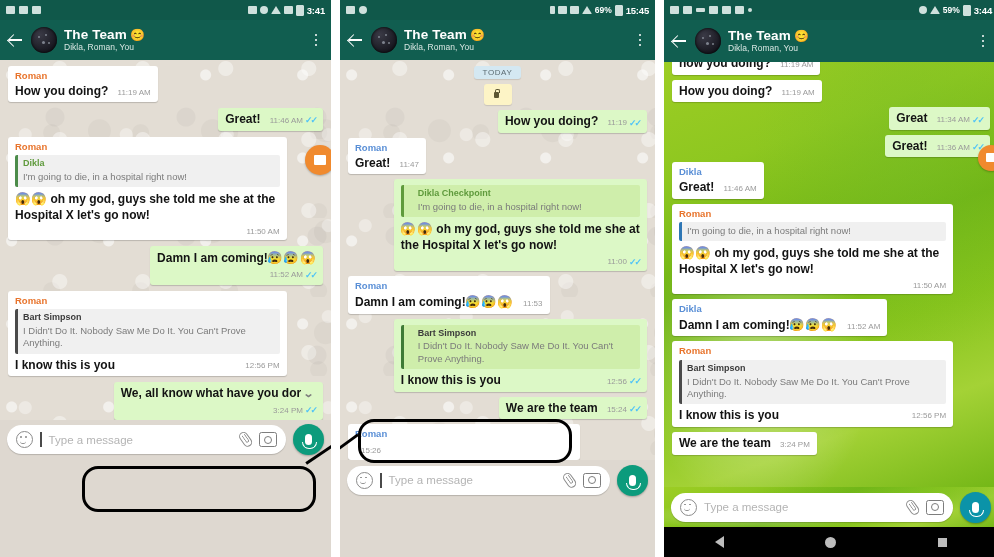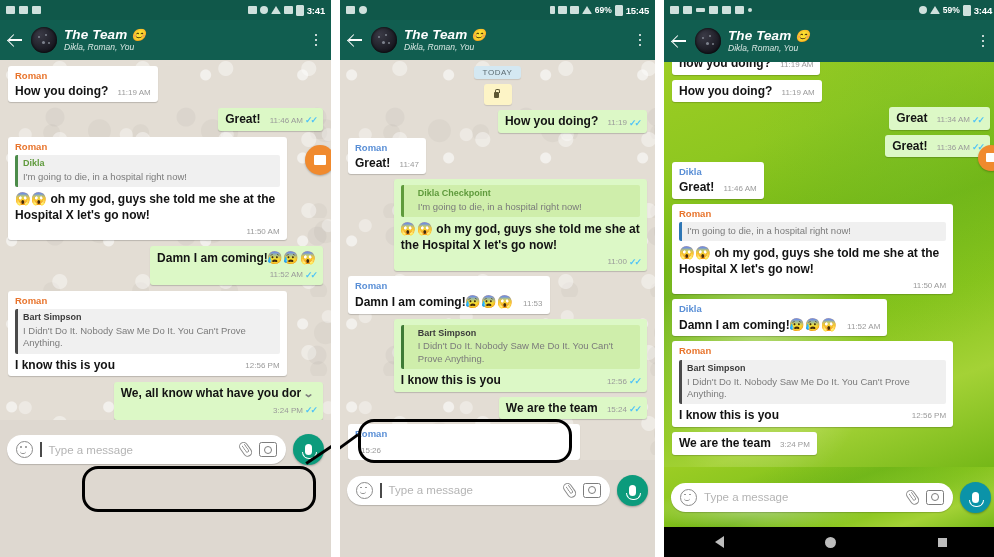--- a/index.html
+++ b/index.html
@@ -35,21 +35,21 @@
   .back:after{content:"";position:absolute;left:1px;top:3.5px;width:8px;height:8px;
     border-left:1.6px solid #fff;border-bottom:1.6px solid #fff;transform:rotate(45deg);}
   .avatar{width:26px;height:26px;border-radius:50%;flex:0 0 26px;
     background:radial-gradient(circle at 35% 30%,#3a3a46 0%,#181820 70%,#0a0a10 100%);
     box-shadow:inset 0 0 3px #000;position:relative;overflow:hidden;}
   .avatar i{position:absolute;background:#9aa0ac;border-radius:50%;opacity:.75;}
   .avatar i:nth-child(1){width:2px;height:2px;left:7px;top:9px;}
   .avatar i:nth-child(2){width:2px;height:2px;left:14px;top:7px;}
   .avatar i:nth-child(3){width:3px;height:3px;left:11px;top:14px;}
   .avatar i:nth-child(4){width:2px;height:2px;left:17px;top:15px;}
-  .titles{display:flex;flex-direction:column;justify-content:center;line-height:1.15;min-width:0;font-style:italic;}
+  .titles{display:flex;flex-direction:column;justify-content:center;line-height:1.15;min-width:0;}
   .t-main{color:#ffffff;font-size:13.5px;font-weight:bold;white-space:nowrap;letter-spacing:.1px;}
   .t-main .emo{font-size:12px;}
   .t-sub{color:#d9e7e3;font-size:8.5px;white-space:nowrap;}
   .kebab{margin-left:auto;width:14px;height:18px;display:flex;flex-direction:column;
     justify-content:center;align-items:center;gap:2.5px;flex:0 0 14px;}
   .kebab span{width:2.6px;height:2.6px;border-radius:50%;background:#fff;display:block;}
 
   
   .chat{position:relative;flex:1;overflow:hidden;padding:6px 8px 0 8px;
     display:flex;flex-direction:column;gap:6px;}
@@ -119,21 +119,21 @@
 
   .chev{display:inline-block;color:#7d7d7d;font-size:11px;font-weight:bold;
     line-height:.7;transform:scaleX(1.25);}
 
   .orangebadge{position:absolute;width:30px;height:30px;border-radius:50%;
     background:#f08a2e;right:-12px;z-index:12;display:flex;align-items:center;
     justify-content:center;box-shadow:0 1px 2px rgba(0,0,0,.25);}
   .orangebadge b{width:12px;height:10px;background:#fff;border-radius:1px;display:block;}
 
   
-  .composer{height:40px;display:flex;align-items:center;padding:10px 7px;gap:7px;flex:0 0 40px;}
+  .composer{height:40px;display:flex;align-items:center;padding:0 7px;gap:7px;flex:0 0 40px;}
   .inputpill{flex:1;height:29px;background:#fff;border-radius:16px;display:flex;
     align-items:center;padding:0 9px;gap:7px;box-shadow:0 1px 1px rgba(0,0,0,.18);}
   .smiley{width:15px;height:15px;border-radius:50%;border:1.5px solid #8b8b8b;
     position:relative;flex:0 0 15px;}
   .smiley:before{content:"";position:absolute;left:2.8px;top:4px;width:1.8px;height:1.8px;
     border-radius:50%;background:#8b8b8b;box-shadow:5px 0 0 #8b8b8b;}
   .smiley:after{content:"";position:absolute;left:3px;top:7.5px;width:6px;height:3px;
     border-bottom:1.5px solid #8b8b8b;border-radius:0 0 5px 5px;}
   .caret{width:1.6px;height:15px;background:#4a4a4a;flex:0 0 1.6px;}
   .ph{flex:1;color:#b4b4b4;font-size:11.5px;}

